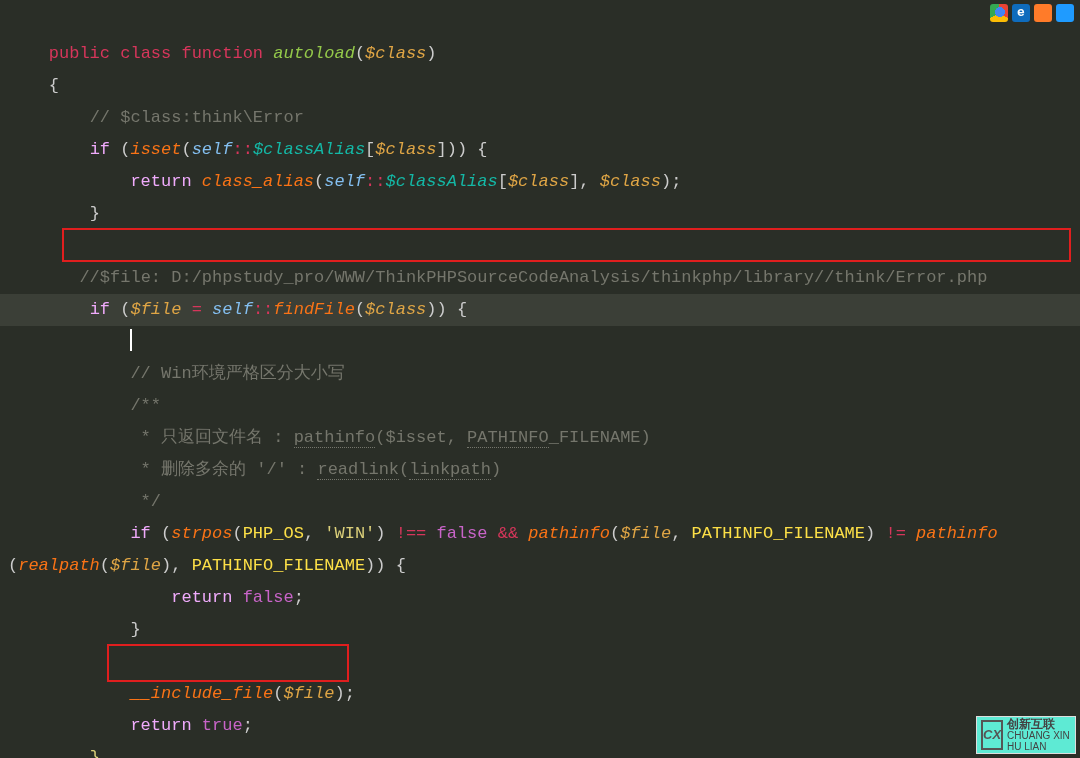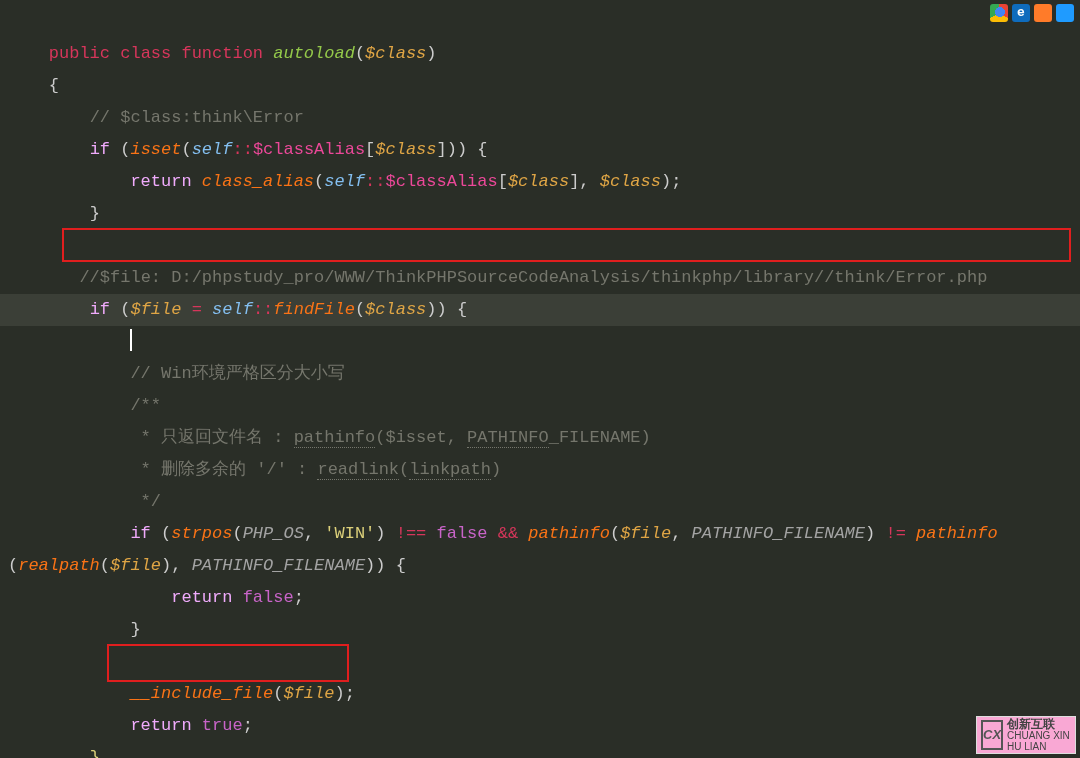--- a/index.html
+++ b/index.html
@@ -5,42 +5,42 @@
   html,body{margin:0;padding:0;width:1080px;height:758px;background:#2a2e27;font-family:Consolas,"Courier New",monospace;font-size:17px;line-height:32px;color:#ccc;overflow:hidden}
   .editor{position:absolute;top:0;left:0;width:1080px;height:758px}
   .code{position:absolute;top:6px;left:8px;white-space:pre}
   .kw-mod{color:#d6365b}                 
   .kw-ctrl{color:#f0abfc}                
   .kw-false{color:#c864c8}
   .kw-true{color:#c864c8}
   .fn-name{color:#94c94a;font-style:italic}       
   .fn-call{color:#f97316;font-style:italic}       
   .var{color:#dfa545;font-style:italic}           
-  .prop{color:#ec4899;}          
+  .prop{color:#14b8a6;font-style:italic}          
   .self{color:#84bff0;font-style:italic}          
   .scope{color:#d6365b}
   .brace{color:#ccc}
   .brace-y{color:#dcd07a}
   .str{color:#dcd07a}
-  .const{color:#a3a3a3;font-style:italic}
+  .const{color:#fde047;}
   .comment{color:#75766c;}
   .op{color:#d6365b}
   .und{border-bottom:1px dotted #75766c}
   .redbox-abs{position:absolute;border:2px solid #e01e1e}
   .hl-line{position:absolute;left:0;width:1080px;height:32px;background:#3b3f37}
   .caret{display:inline-block;width:1.5px;height:22px;background:#fff;vertical-align:middle;margin-bottom:4px}
   
   .br-icons{position:absolute;top:4px;right:6px;display:flex;gap:4px}
   .br-icons span{width:18px;height:18px;border-radius:3px;display:inline-flex;align-items:center;justify-content:center;font-size:13px;font-weight:bold;color:#fff}
   .chrome{background:radial-gradient(circle at 55% 45%,#4285f4 0 35%,transparent 36%),conic-gradient(#ea4335 0 120deg,#fbbc05 120deg 240deg,#34a853 240deg 360deg);border-radius:50%}
   .edge{background:#0f6cbd;color:#fff;}
   .ff{background:#ff7b29;border-radius:50%}
   .safari{background:#1f9bff;border-radius:50%}
   
-  .wm{position:absolute;right:4px;bottom:4px;width:100px;height:38px;background:#f9a8d4;border:1px solid #ddd;display:flex;align-items:center;gap:4px;padding:0 4px;box-sizing:border-box}
+  .wm{position:absolute;right:4px;bottom:4px;width:100px;height:38px;background:#5eead4;border:1px solid #ddd;display:flex;align-items:center;gap:4px;padding:0 4px;box-sizing:border-box}
   .wm-logo{width:26px;height:26px;border:2px solid #555;display:flex;align-items:center;justify-content:center;font-size:13px;font-weight:bold;color:#555;font-style:italic;font-family:Arial}
   .wm-txt{font-size:10px;color:#444;line-height:11px;font-family:Arial;font-style:normal}
   .wm-txt b{font-size:12px}
 </style>
 </head>
 <body>
 
 <div class="editor">
   <div class="hl-line" style="top:294px"></div>
 

